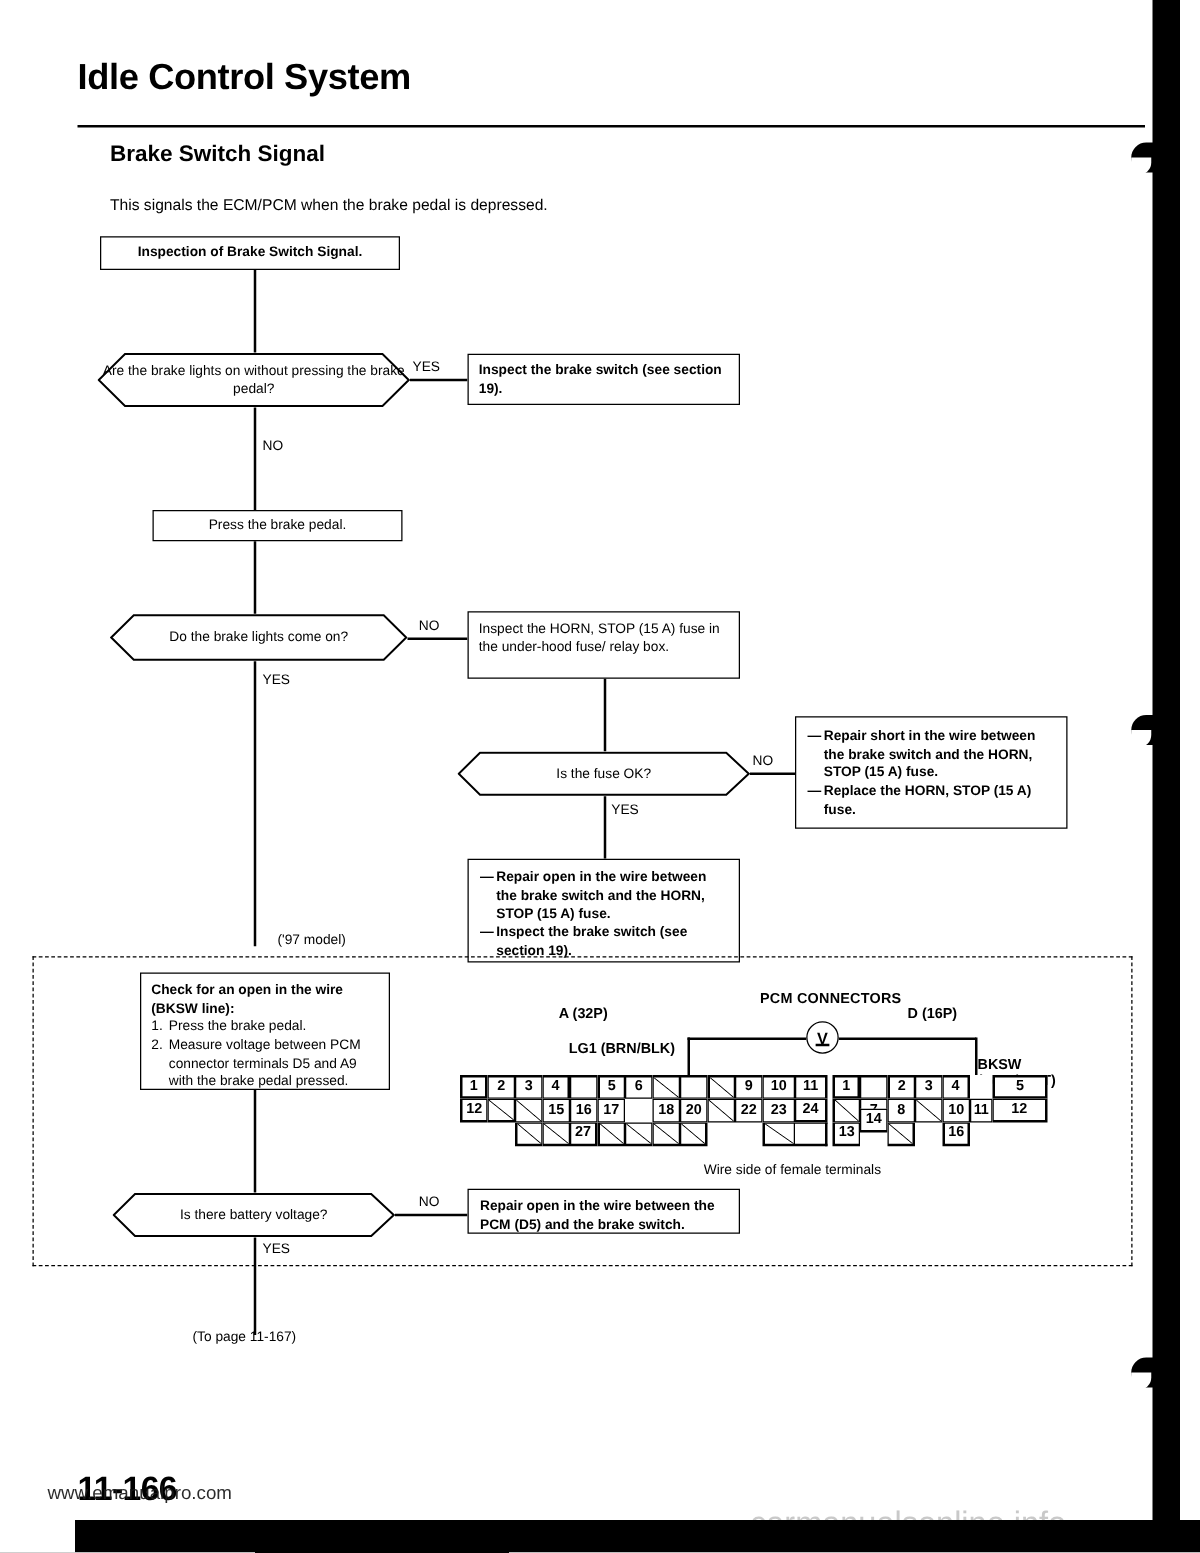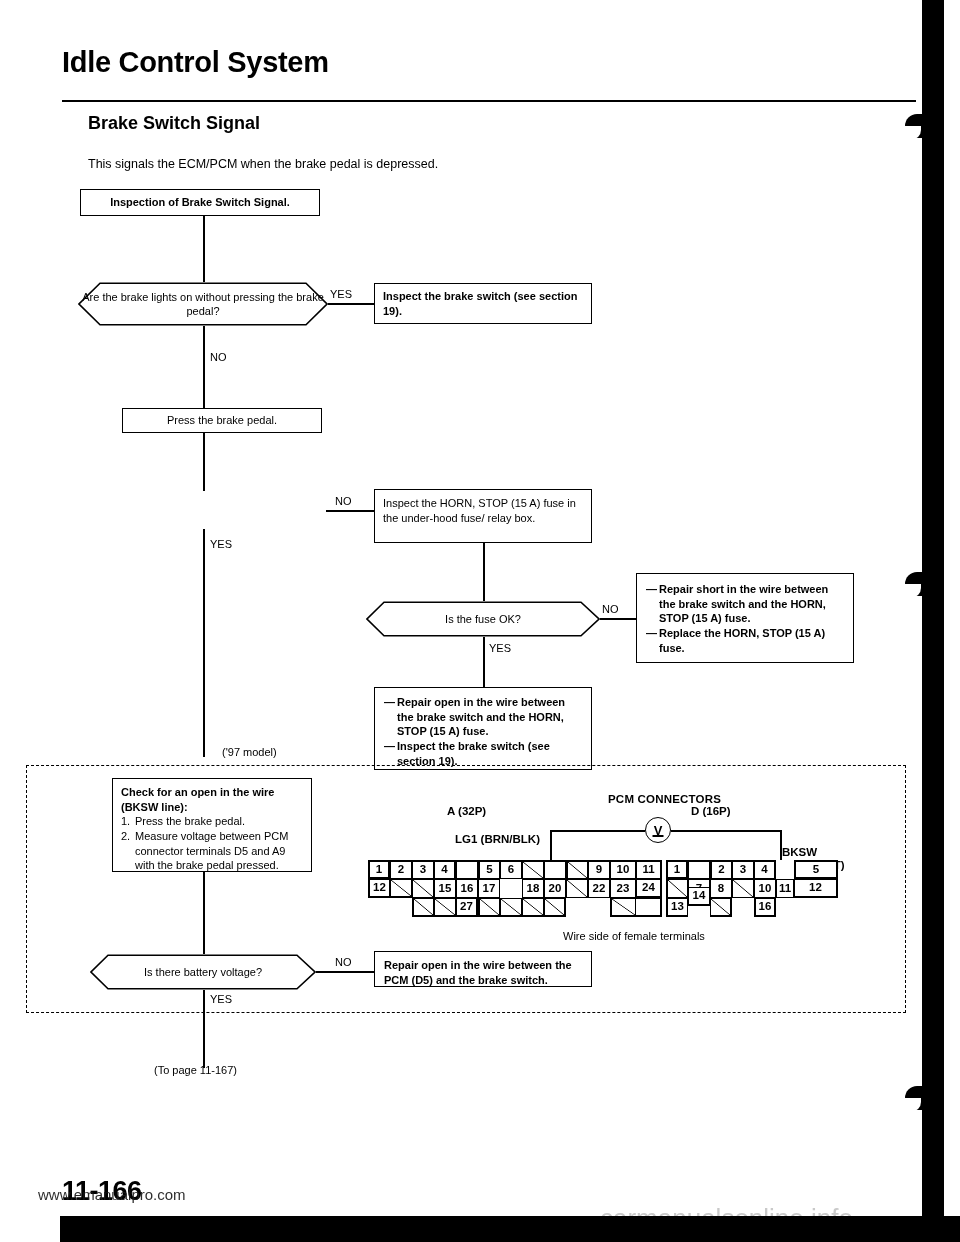--- a/index.html
+++ b/index.html
@@ -106,20 +106,26 @@
   <div class="lbl" style="left:330px;top:288px;">YES</div>
 
   <div class="box b cl" style="left:374px;top:283px;width:218px;height:41px;">Inspect the brake switch (see section 19).</div>
 
   <div class="vline" style="left:203px;top:326px;height:82px;"></div>
   <div class="lbl" style="left:210px;top:351px;">NO</div>
 
   <div class="box ctr" style="left:122px;top:408px;width:200px;height:25px;">Press the brake pedal.</div>
   <div class="vline" style="left:203px;top:433px;height:58px;"></div>
 
+  <div class="hexwrap" style="left:88px;top:491px;width:238px;height:38px;">
+    <svg width="238" height="38" viewBox="0 0 238 38">
+      <polygon points="19,1.2 219,1.2 237,19 219,36.8 19,36.8 1,19" fill="#fff" stroke="#000" stroke-width="1.6"></polygon>
+    </svg>
+    <div class="hexlabel">Do the brake lights come on?</div>
+  </div>
   <div class="hline" style="left:326px;top:510px;width:48px;"></div>
   <div class="lbl" style="left:335px;top:495px;">NO</div>
   <div class="vline" style="left:203px;top:529px;height:228px;"></div>
   <div class="lbl" style="left:210px;top:538px;">YES</div>
 
   <div class="box" style="left:374px;top:489px;width:218px;height:54px;">Inspect the HORN, STOP (15 A) fuse in the under-hood fuse/ relay box.</div>
   <div class="vline" style="left:483px;top:543px;height:58px;"></div>
 
   <div class="hexwrap" style="left:366px;top:601px;width:234px;height:36px;">
     <svg width="234" height="36" viewBox="0 0 234 36">
@@ -170,21 +176,21 @@
   <div class="lbl" style="left:335px;top:956px;">NO</div>
   <div class="vline" style="left:203px;top:990px;height:78px;"></div>
   <div class="lbl" style="left:210px;top:993px;">YES</div>
 
   <div class="box b" style="left:374px;top:951px;width:218px;height:36px;padding:6px 9px;">Repair open in the wire between the PCM (D5) and the brake switch.</div>
 
   <div class="lbl" style="left:154px;top:1064px;">(To page 11-167)</div>
 
   <div class="conn-title" style="left:608px;top:793px;">PCM CONNECTORS</div>
   <div class="conn-sub" style="left:447px;top:805px;">A (32P)</div>
-  <div class="conn-sub" style="left:691px;top:805px;">D (16P)</div>
+  <div class="conn-sub" style="left:726px;top:805px;">D (16P)</div>
   <div class="wirelbl" style="left:455px;top:833px;">LG1 (BRN/BLK)</div>
   <div class="wirelbl" style="left:782px;top:846px;">BKSW</div>
   <div class="wirelbl" style="left:782px;top:859px;">(GRN/WHT)</div>
 
   <div class="vline" style="left:550px;top:830px;height:30px;"></div>
   <div class="hline" style="left:550px;top:830px;width:95px;"></div>
   <div class="hline" style="left:671px;top:830px;width:110px;"></div>
   <div class="vline" style="left:780px;top:830px;height:32px;"></div>
   <div class="vmeter" style="left:645px;top:817px;">
     <span>V</span>

